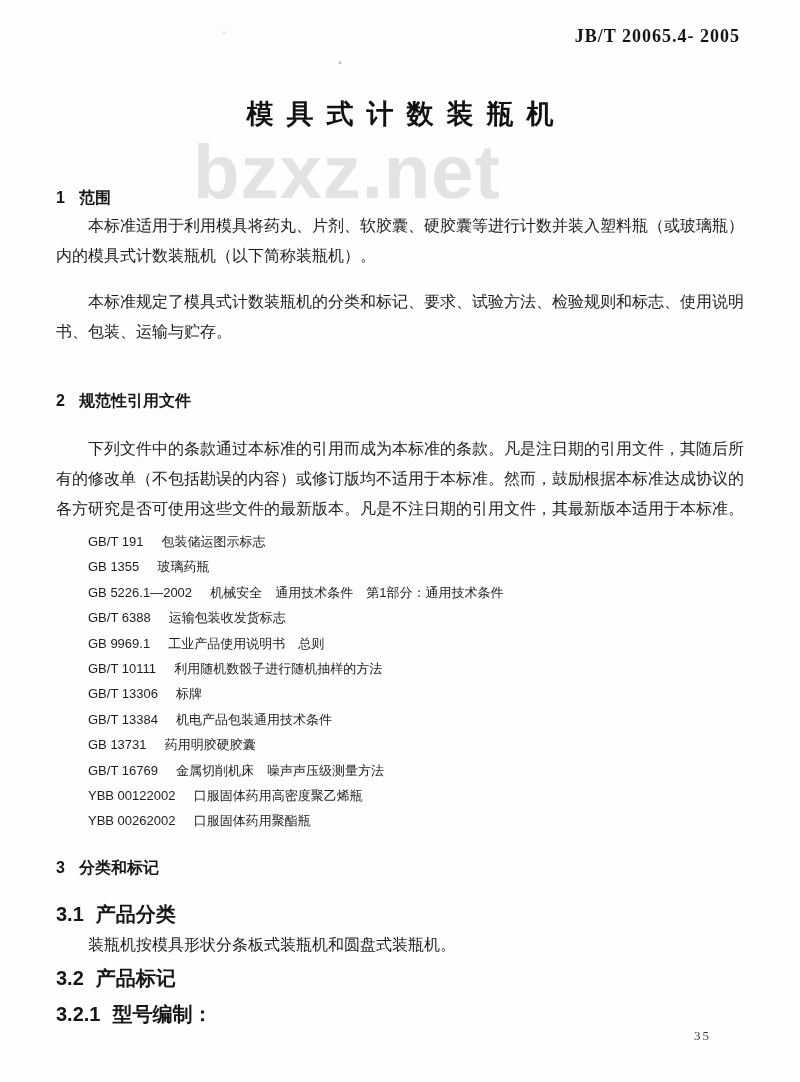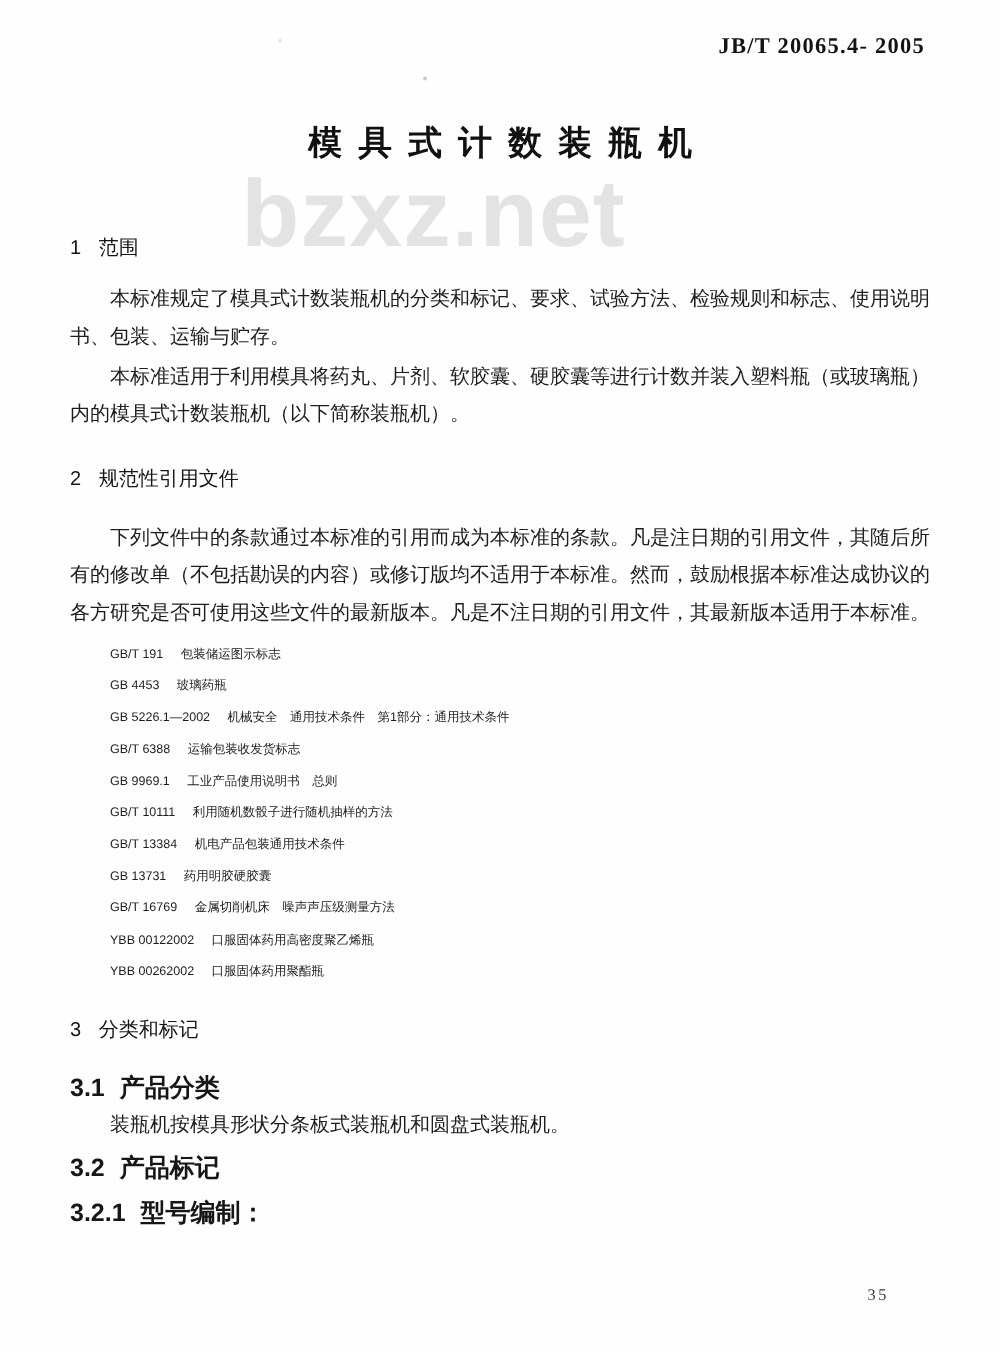--- a/index.html
+++ b/index.html
@@ -69,27 +69,27 @@
     font-size: 27px;
     font-weight: bold;
     letter-spacing: 13px;
     text-indent: 13px; 
     color: #111;
   }
 
   .sec-heading {
     margin: 0;
     font-size: 16px;
-    font-weight: normal;
+    font-weight: bold;
     color: #161616;
   }
   .sec-heading .num { margin-right: 14px; }
 
   #sec1-heading { margin-top: 56px; }
-  #sec2-heading { margin-top: 26px; }
+  #sec2-heading { margin-top: 44px; }
   #sec3-heading { margin-top: 24px; }
 
   .sub-heading {
     margin: 0;
     font-size: 20px;
     font-weight: bold;
     color: #161616;
   }
   .sub-heading .num { margin-right: 12px; }
   #sub31-heading  { margin-top: 22px; }
@@ -108,21 +108,21 @@
   #sec1-para2 { margin-top: 2px; }
   #sec2-intro { margin-top: 22px; }
   #sub31-body { margin-top: 4px; margin-bottom: 4px; line-height: 26px; }
 
   .ref-list {
     list-style: none;
     margin: 5px 0 0 0;
     padding: 0 0 0 2em;
   }
   .ref-item {
-    font-size: 10px;
+    font-size: 13px;
     line-height: 25.4px;
     white-space: nowrap;
     color: #1d1d1d;
   }
   .ref-code { margin-right: 1.4em; }
 
   .page-number {
     position: absolute;
     left: 694px;
     top: 1028px;
@@ -144,56 +144,59 @@
   <div class="watermark">bzxz.net</div>
 
   <div class="content">
 
     <h1 class="doc-title">模具式计数装瓶机</h1>
 
     <h2 class="sec-heading" id="sec1-heading">
       <span class="num">1</span><span>范围</span>
     </h2>
 
+    <p class="para" id="sec1-para2">本标准适用于利用模具将药丸、片剂、软胶囊、硬胶囊等进行计数并装入塑料瓶（或玻璃瓶）内的模具式计数装瓶机（以下简称装瓶机）。</p>
+
     <p class="para" id="sec1-para1">本标准规定了模具式计数装瓶机的分类和标记、要求、试验方法、检验规则和标志、使用说明书、包装、运输与贮存。</p>
-
-    <p class="para" id="sec1-para2">本标准适用于利用模具将药丸、片剂、软胶囊、硬胶囊等进行计数并装入塑料瓶（或玻璃瓶）内的模具式计数装瓶机（以下简称装瓶机）。</p>
 
     <h2 class="sec-heading" id="sec2-heading">
       <span class="num">2</span><span>规范性引用文件</span>
     </h2>
 
     <p class="para" id="sec2-intro">下列文件中的条款通过本标准的引用而成为本标准的条款。凡是注日期的引用文件，其随后所有的修改单（不包括勘误的内容）或修订版均不适用于本标准。然而，鼓励根据本标准达成协议的各方研究是否可使用这些文件的最新版本。凡是不注日期的引用文件，其最新版本适用于本标准。</p>
 
     <ul class="ref-list">
 
         <li class="ref-item">
           <span class="ref-code">GB/T 191</span><span class="ref-title">包装储运图示标志</span>
         </li>
 
         <li class="ref-item">
-          <span class="ref-code">GB 4453</span><span class="ref-title">玻璃药瓶</span>
+          <span class="ref-code">GB 1355</span><span class="ref-title">玻璃药瓶</span>
         </li>
 
         <li class="ref-item">
           <span class="ref-code">GB 5226.1—2002</span><span class="ref-title">机械安全　通用技术条件　第1部分：通用技术条件</span>
         </li>
 
         <li class="ref-item">
           <span class="ref-code">GB/T 6388</span><span class="ref-title">运输包装收发货标志</span>
         </li>
 
         <li class="ref-item">
           <span class="ref-code">GB 9969.1</span><span class="ref-title">工业产品使用说明书　总则</span>
         </li>
 
         <li class="ref-item">
           <span class="ref-code">GB/T 10111</span><span class="ref-title">利用随机数骰子进行随机抽样的方法</span>
         </li>
 
+        <li class="ref-item">
+          <span class="ref-code">GB/T 13306</span><span class="ref-title">标牌</span>
+        </li>
 
         <li class="ref-item">
           <span class="ref-code">GB/T 13384</span><span class="ref-title">机电产品包装通用技术条件</span>
         </li>
 
         <li class="ref-item">
           <span class="ref-code">GB 13731</span><span class="ref-title">药用明胶硬胶囊</span>
         </li>
 
         <li class="ref-item">

